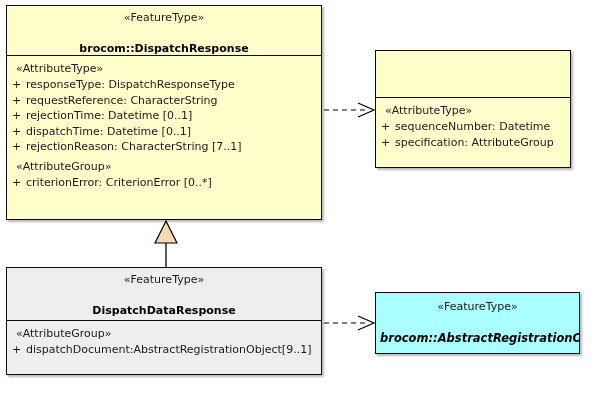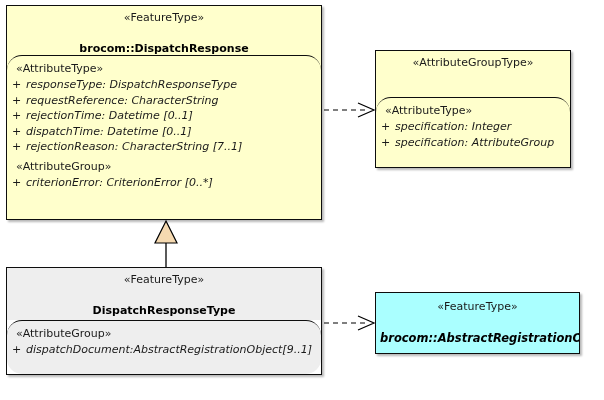--- a/index.html
+++ b/index.html
@@ -55,21 +55,20 @@
     white-space: nowrap;
     margin-top: 17px;
   }
   .classname.abstract {
     font-style: italic;
   }
   .uml-body {
     box-sizing: border-box;
     border-top: 1.5px solid #0d0d0d;
     padding: 5px 16px 6px 0;
-    border-radius: 15px;
   }
   .group-label {
     font-size: 11px;
     padding: 1px 0 2px 9px;
     white-space: nowrap;
     color: #1a1a1a;
   }
   .attr-row {
     display: flex;
     align-items: baseline;
@@ -79,21 +78,20 @@
     color: #1a1a1a;
   }
   .attr-vis {
     width: 19px;
     flex: 0 0 19px;
     text-align: center;
     color: #1a1a1a;
   }
   .attr-text {
     flex: 1 1 auto;
-    font-style: italic;
   }
 
   
   #box-dispatch-response {
     left: 6px; top: 5px; width: 316px; height: 215px;
     background: #ffffcc;
   }
   #box-dispatch-response .uml-header { height: 49px; background: #ffffcc; }
   #box-dispatch-response .uml-body { height: 164px; background: #ffffcc; }
 
@@ -192,40 +190,39 @@
 
       <div class="attr-row">
         <span class="attr-vis">+</span>
         <span class="attr-text">criterionError: CriterionError [0..*]</span>
       </div>
     </div>
   </div>
 
   <div class="uml-class" id="box-criterion-error">
     <div class="uml-header">
-      <span class="stereotype">«AttributeGroupType»</span>
     </div>
     <div class="uml-body">
       <div class="group-label">«AttributeType»</div>
 
       <div class="attr-row">
         <span class="attr-vis">+</span>
-        <span class="attr-text">specification: Integer</span>
+        <span class="attr-text">sequenceNumber: Datetime</span>
       </div>
       <div class="attr-row">
         <span class="attr-vis">+</span>
         <span class="attr-text">specification: AttributeGroup</span>
       </div>
     </div>
   </div>
 
   <div class="uml-class" id="box-dispatch-data-response">
     <div class="uml-header">
       <span class="stereotype">«FeatureType»</span>
-      <span class="classname">DispatchResponseType</span>
+      <span class="classname">DispatchDataResponse</span>
     </div>
     <div class="uml-body">
       <div class="group-label">«AttributeGroup»</div>
 
       <div class="attr-row">
         <span class="attr-vis">+</span>
         <span class="attr-text">dispatchDocument:AbstractRegistrationObject[9..1]</span>
       </div>
     </div>
   </div>

